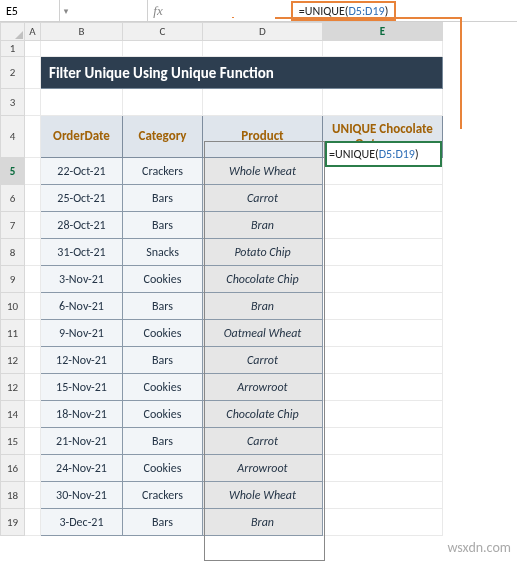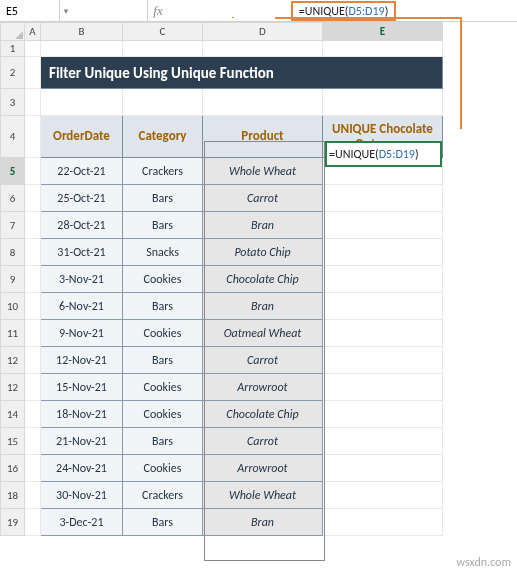--- a/index.html
+++ b/index.html
@@ -189,22 +189,22 @@
       right: 1px;
       bottom: 1px;
       width: 0;
       height: 0;
       border-left: 8px solid transparent;
       border-bottom: 8px solid #c0c0c0;
     }
     .watermark {
       position: absolute;
       right: 6px;
-      bottom: 3px;
-      font-size: 12px;
+      bottom: 16px;
+      font-size: 14px;
       color: #aaa;
     }
   </style>
 </head>
 <body>
 
 <div class="topbar">
   <div class="namebox">E5</div>
   <div class="name-dd">▾</div>
   <div class="fx-space"></div>

